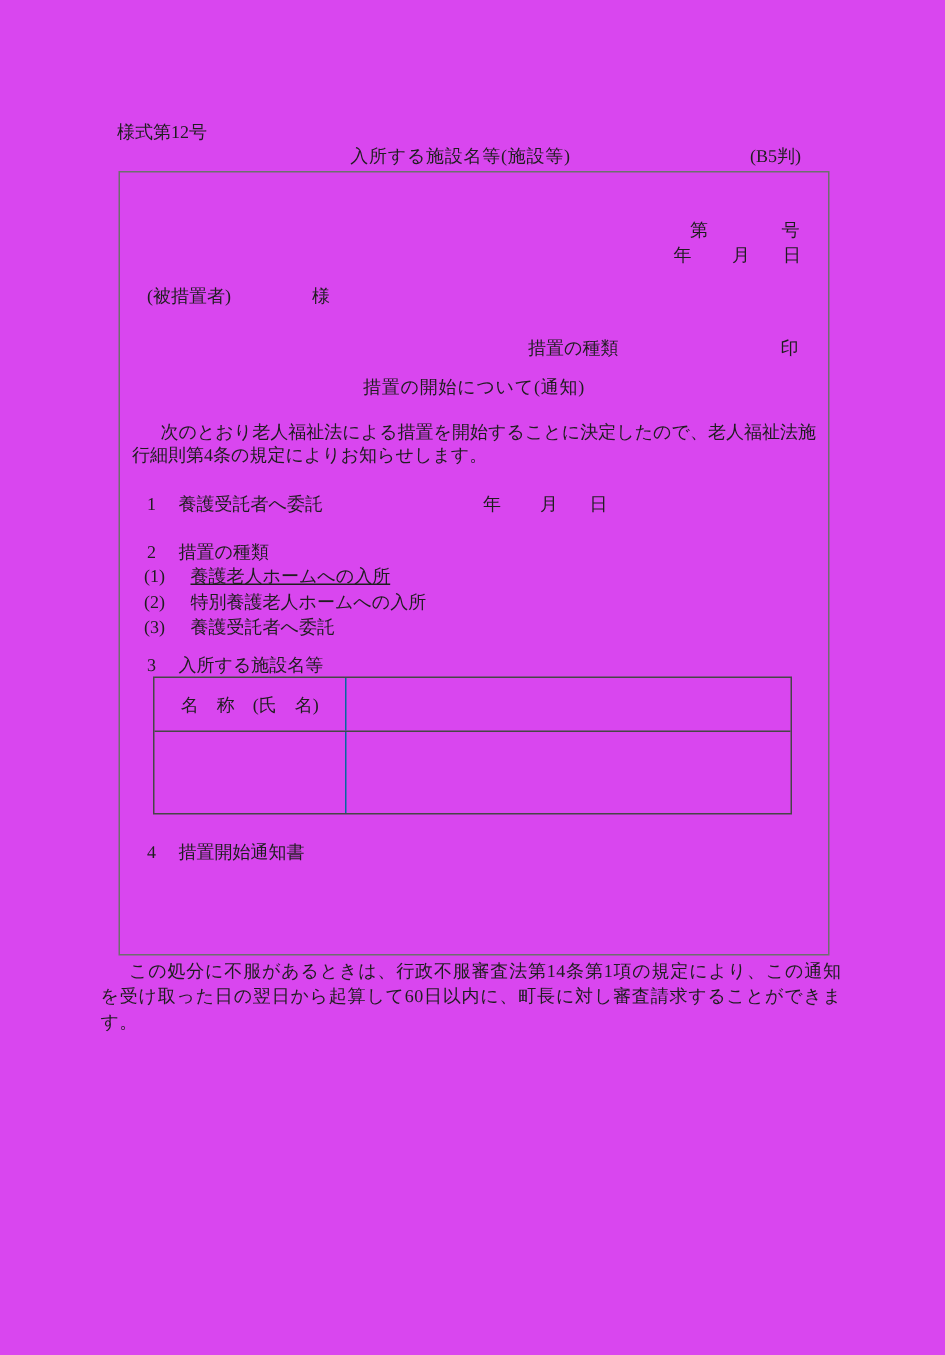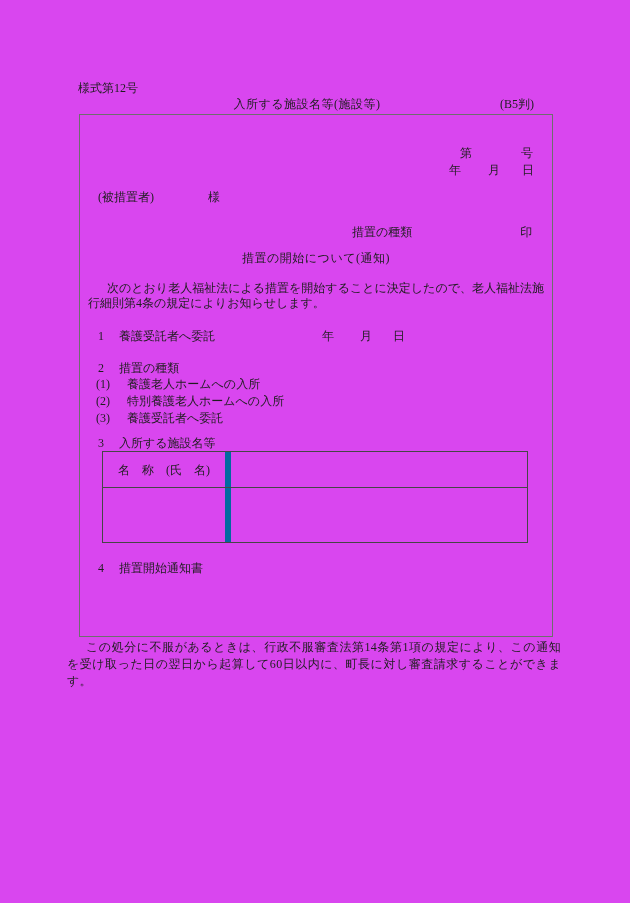--- a/index.html
+++ b/index.html
@@ -35,29 +35,29 @@
   }
   .row{position:absolute;left:18px;width:440px;}
   .row .no{display:inline-block;width:21px;}
   .item1{top:215px;}
   .item2{top:247px;}
   .item3{top:322px;}
   .item4{top:447px;}
   .date-fields{position:absolute;left:224px;top:0;}
   .opt{position:absolute;left:16px;}
   .opt .optno{display:inline-block;width:31px;}
-  .opt1{top:263px;} .opt2{top:280px;} .opt3{top:297px;}
+  .opt1{top:263px;text-decoration:underline;} .opt2{top:280px;} .opt3{top:297px;}
   .ftable{
     position:absolute;left:22px;top:336px;width:424px;
     border:1px solid #464646;
   }
   .tr{display:flex;}
   .tr.th .td{height:35px;display:flex;align-items:center;justify-content:center;}
   .tr.tb .td{height:54px;}
-  .td.c1{width:128px;border-right:6px solid #0369a1;box-sizing:border-box;flex:none;}
+  .td.c1{width:128px;border-right:1px solid #0369a1;box-sizing:border-box;flex:none;}
   .td.c2{flex:1;}
   .tr.th{border-bottom:1px solid #464646;}
   .footer{
     position:absolute;left:67px;top:639px;width:494px;
     line-height:17px;text-indent:19px;text-align:justify;letter-spacing:.3px;
   }
 </style>
 </head>
 <body>
 

